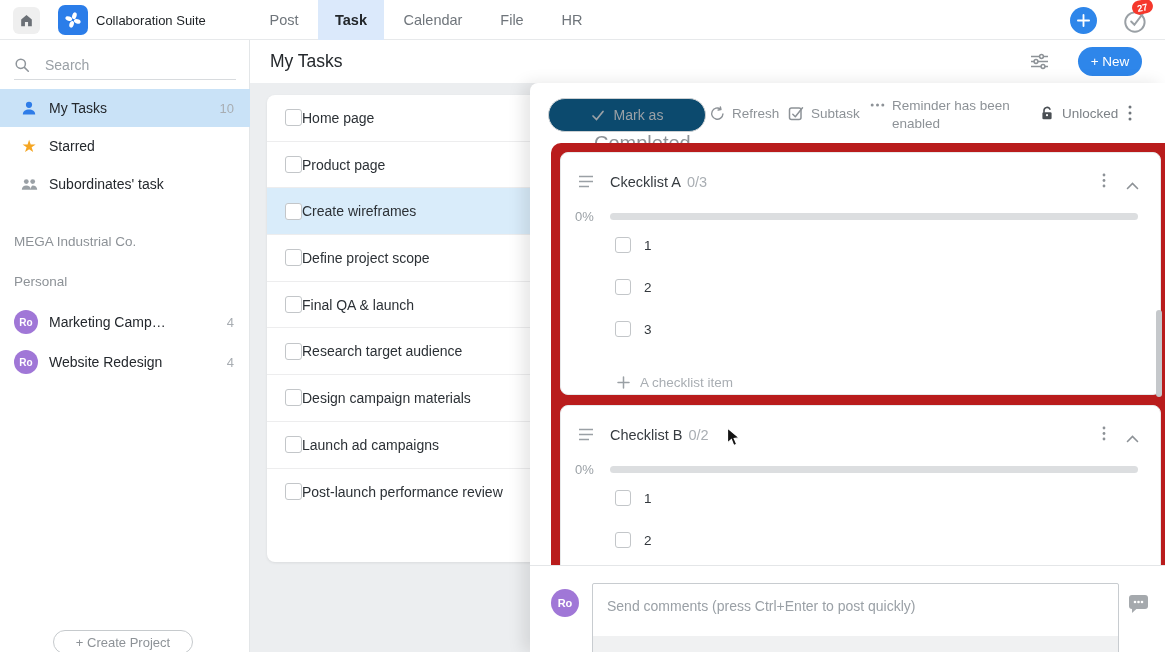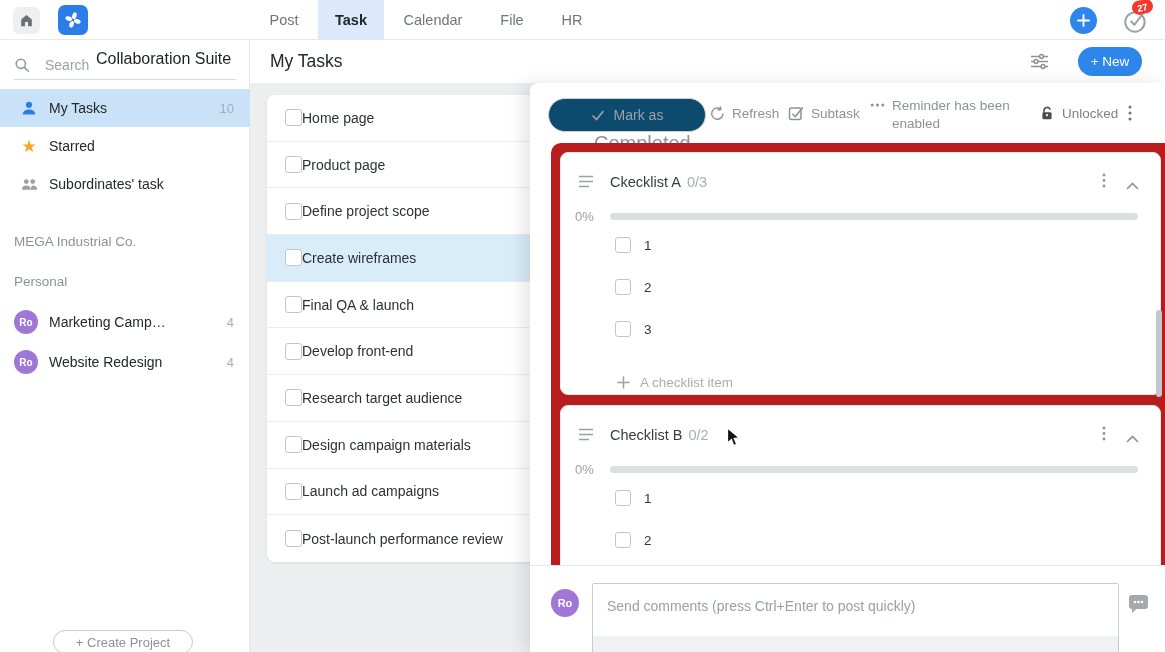--- a/index.html
+++ b/index.html
@@ -8,21 +8,21 @@
             font-family:"Liberation Sans", sans-serif; }
 
   
   .topbar { position:absolute; left:0; top:0; width:1165px; height:40px; background:#fff;
             border-bottom:1px solid #e7e9eb; z-index:30; }
   .home-btn { position:absolute; left:13px; top:7px; width:27px; height:27px; background:#efefef;
               border-radius:6px; display:flex; align-items:center; justify-content:center; cursor:pointer; }
   .logo { position:absolute; left:58px; top:5px; width:30px; height:30px; background:#2b7de9;
           border-radius:7px; display:flex; align-items:center; justify-content:center; }
   .brand { position:absolute; left:96px; top:0; height:40px; display:flex; align-items:center;
-           font-size:16px; color:#1d2125; font-weight:500;margin-top:39px; }
+           font-size:13px; color:#1d2125; font-weight:500; }
   .nav-item { position:absolute; top:0; height:40px; display:flex; align-items:center; justify-content:center;
               font-size:14.5px; color:#6f757b; cursor:pointer; }
   .nav-item.active { background:#dbe9fb; color:#22262a; font-weight:bold; }
   .plus-btn { position:absolute; left:1070px; top:7px; width:27px; height:27px; border-radius:50%;
               background:#2e86ea; display:flex; align-items:center; justify-content:center; cursor:pointer; }
   .notif { position:absolute; left:1122px; top:7px; width:28px; height:28px; cursor:pointer; }
   .badge { position:absolute; left:10px; top:-7px; background:#f5382c; color:#fff; font-size:9.5px;
            font-weight:bold; border-radius:8px; padding:1.5px 5px; transform:rotate(-12deg); }
 
   
@@ -208,35 +208,31 @@
 
   <div class="task-card">
     <div class="trow">
         <span class="cb"></span>
         <span class="tlabel">Home page</span>
       </div>
     <div class="trow">
         <span class="cb"></span>
         <span class="tlabel">Product page</span>
       </div>
+    <div class="trow sel">
+        <span class="cb"></span>
+        <span class="tlabel">Create wireframes</span>
+      </div>
     <div class="trow">
         <span class="cb"></span>
         <span class="tlabel">Define project scope</span>
       </div>
-    <div class="trow sel">
-        <span class="cb"></span>
-        <span class="tlabel">Create wireframes</span>
-      </div>
     <div class="trow">
         <span class="cb"></span>
         <span class="tlabel">Final QA &amp; launch</span>
-      </div>
-    <div class="trow">
-        <span class="cb"></span>
-        <span class="tlabel">Develop front-end</span>
       </div>
     <div class="trow">
         <span class="cb"></span>
         <span class="tlabel">Research target audience</span>
       </div>
     <div class="trow">
         <span class="cb"></span>
         <span class="tlabel">Design campaign materials</span>
       </div>
     <div class="trow">

